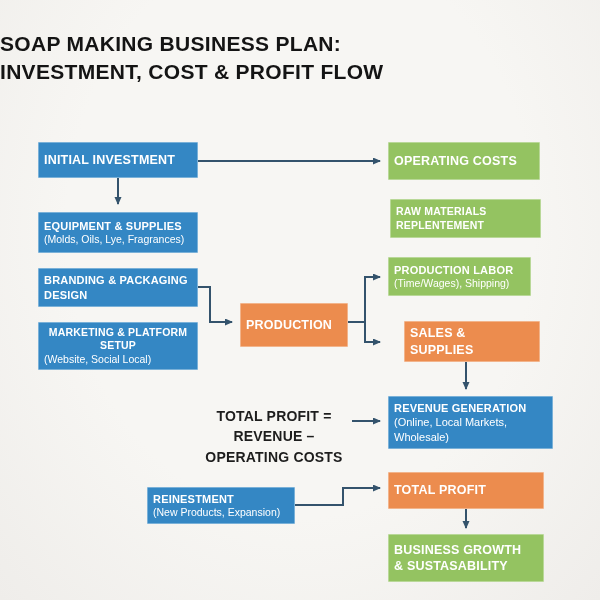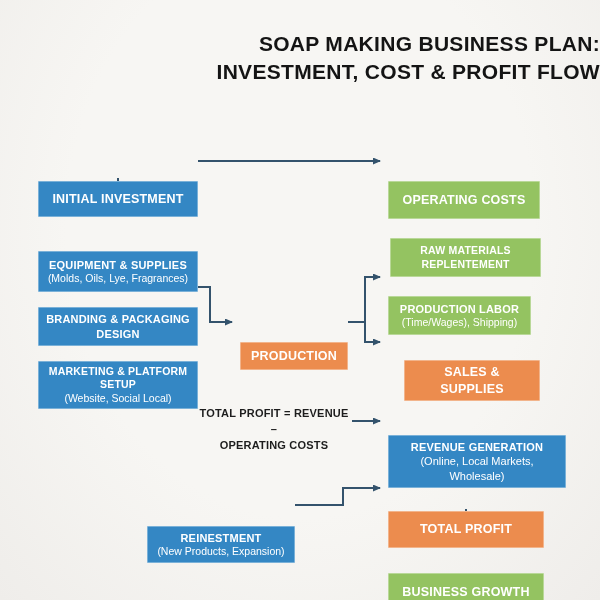--- a/index.html
+++ b/index.html
@@ -2,43 +2,42 @@
 <html style="--blue: #3487c4; --green: #94c361; --orange: #ec8c4e; --arrow: #34536c; --title_text: #141414; --background: #f4f2ef;"><head>
 <meta charset="utf-8">
 <style>
   html,body{margin:0;padding:0;}
   body{font-family:"Liberation Sans", sans-serif;}
   #canvas{
     position:relative;width:600px;height:600px;overflow:hidden;
     background:radial-gradient(ellipse at 50% 38%, #f7f6f3 55%, #efedea 100%);
   }
   #title{
-    position:absolute;left:0;top:30px;width:600px;text-align:right;
+    position:absolute;left:0;top:30px;width:600px;text-align:left;
     font-weight:bold;font-size:21px;line-height:1.33;letter-spacing:.3px;
     color:var(--title_text);
   }
   .node{
     position:absolute;box-sizing:border-box;display:flex;flex-direction:column;
-    justify-content:center;align-items:center;text-align:center;
+    justify-content:center;align-items:flex-start;text-align:center;
     color:#ffffff;padding:2px 5px;border:1px solid rgba(255,255,255,.35);
     border-radius:1px;
-    margin-top:39px;
   }
   .node.blue{background:var(--blue);}
   .node.green{background:var(--green);}
   .node.orange{background:var(--orange);}
   .ln{display:block;line-height:1.3;letter-spacing:.2px;}
   .b{font-weight:bold;}
   .r{font-weight:400;letter-spacing:0;}
   .fs-a{font-size:12.5px;}
   .fs-b{font-size:11px;}
   .fs-c{font-size:10.5px;}
   #annotation{
     position:absolute;left:196px;top:406px;width:156px;text-align:center;
-    font-weight:bold;font-size:11px;line-height:1.45;color:#1d1d1d;letter-spacing:.2px;
+    font-weight:bold;font-size:14px;line-height:1.45;color:#1d1d1d;letter-spacing:.2px;
   }
   #arrows{position:absolute;left:0;top:0;pointer-events:none;}
   #arrows path{stroke:var(--arrow);stroke-width:2;fill:none;}
   #arrows .ahp{fill:var(--arrow);stroke:none;}
 </style>
 </head>
 <body>
 
 <div id="canvas">
 
@@ -77,21 +76,21 @@
   <div class="node blue" style="left:38px;top:268px;width:160px;height:39px">
     <span class="ln b fs-b">BRANDING &amp; PACKAGING</span>
     <span class="ln b fs-b">DESIGN</span>
   </div>
 
   <div class="node blue" style="left:38px;top:322px;width:160px;height:48px">
     <span class="ln b fs-c">MARKETING &amp; PLATFORM SETUP</span>
     <span class="ln r fs-c">(Website, Social Local)</span>
   </div>
 
-  <div class="node orange" style="left:240px;top:303px;width:108px;height:28px">
+  <div class="node orange" style="left:240px;top:303px;width:108px;height:44px">
     <span class="ln b fs-a">PRODUCTION</span>
   </div>
 
   <div class="node green" style="left:388px;top:142px;width:152px;height:38px">
     <span class="ln b fs-a">OPERATING COSTS</span>
   </div>
 
   <div class="node green" style="left:390px;top:199px;width:151px;height:39px">
     <span class="ln b fs-c">RAW MATERIALS</span>
     <span class="ln b fs-c">REPLENTEMENT</span>
@@ -100,31 +99,31 @@
   <div class="node green" style="left:388px;top:257px;width:143px;height:39px">
     <span class="ln b fs-b">PRODUCTION LABOR</span>
     <span class="ln r fs-c">(Time/Wages), Shipping)</span>
   </div>
 
   <div class="node orange" style="left:404px;top:321px;width:136px;height:41px">
     <span class="ln b fs-a">SALES &amp;</span>
     <span class="ln b fs-a">SUPPLIES</span>
   </div>
 
-  <div class="node blue" style="left:388px;top:396px;width:178px;height:53px">
+  <div class="node blue" style="left:388px;top:396px;width:165px;height:53px">
     <span class="ln b fs-b">REVENUE GENERATION</span>
     <span class="ln r fs-b">(Online, Local Markets,</span>
     <span class="ln r fs-b">Wholesale)</span>
   </div>
 
   <div class="node orange" style="left:388px;top:472px;width:156px;height:37px">
     <span class="ln b fs-a">TOTAL PROFIT</span>
   </div>
 
-  <div class="node green" style="left:388px;top:534px;width:156px;height:55px">
+  <div class="node green" style="left:388px;top:534px;width:156px;height:48px">
     <span class="ln b fs-a">BUSINESS GROWTH</span>
     <span class="ln b fs-a">&amp; SUSTASABILITY</span>
   </div>
 
   <div class="node blue" style="left:147px;top:487px;width:148px;height:37px">
     <span class="ln b fs-b">REINESTMENT</span>
     <span class="ln r fs-c">(New Products, Expansion)</span>
   </div>
 
   <div id="annotation">

